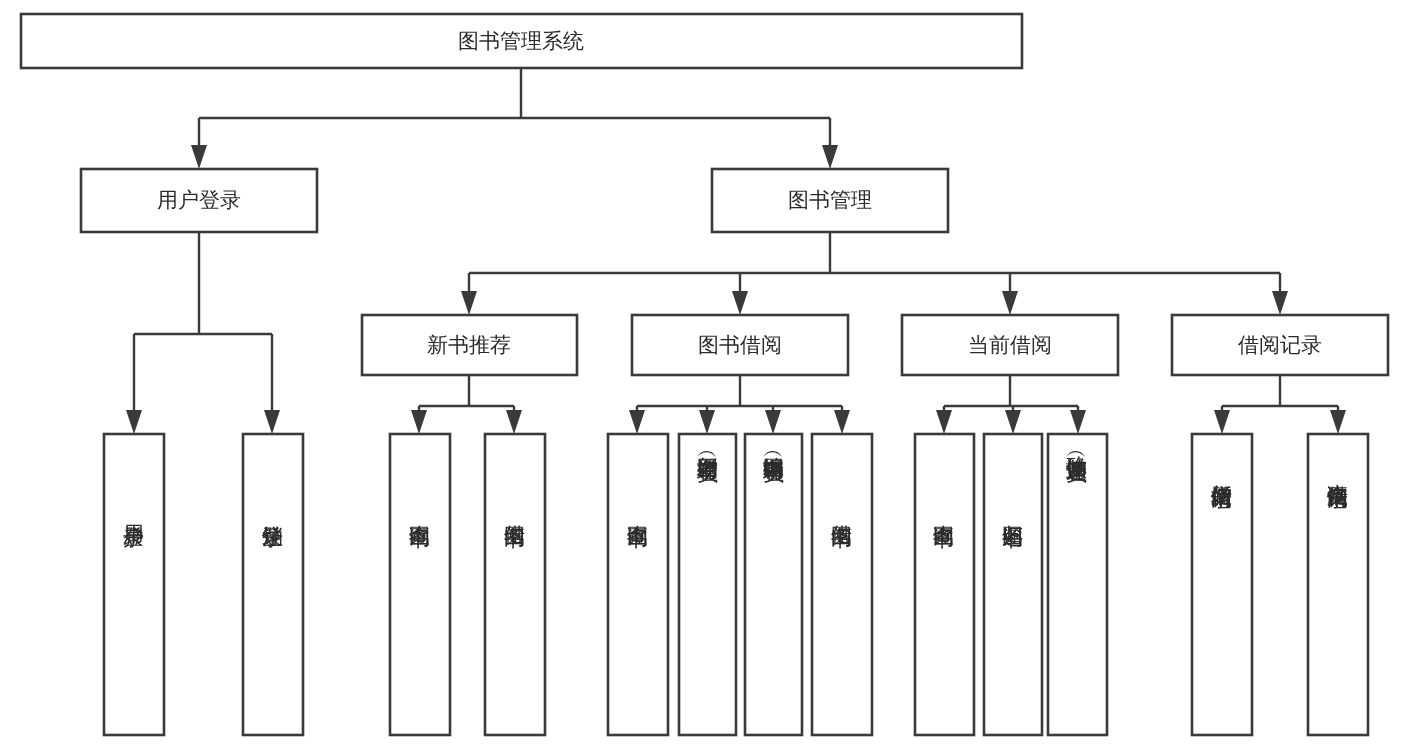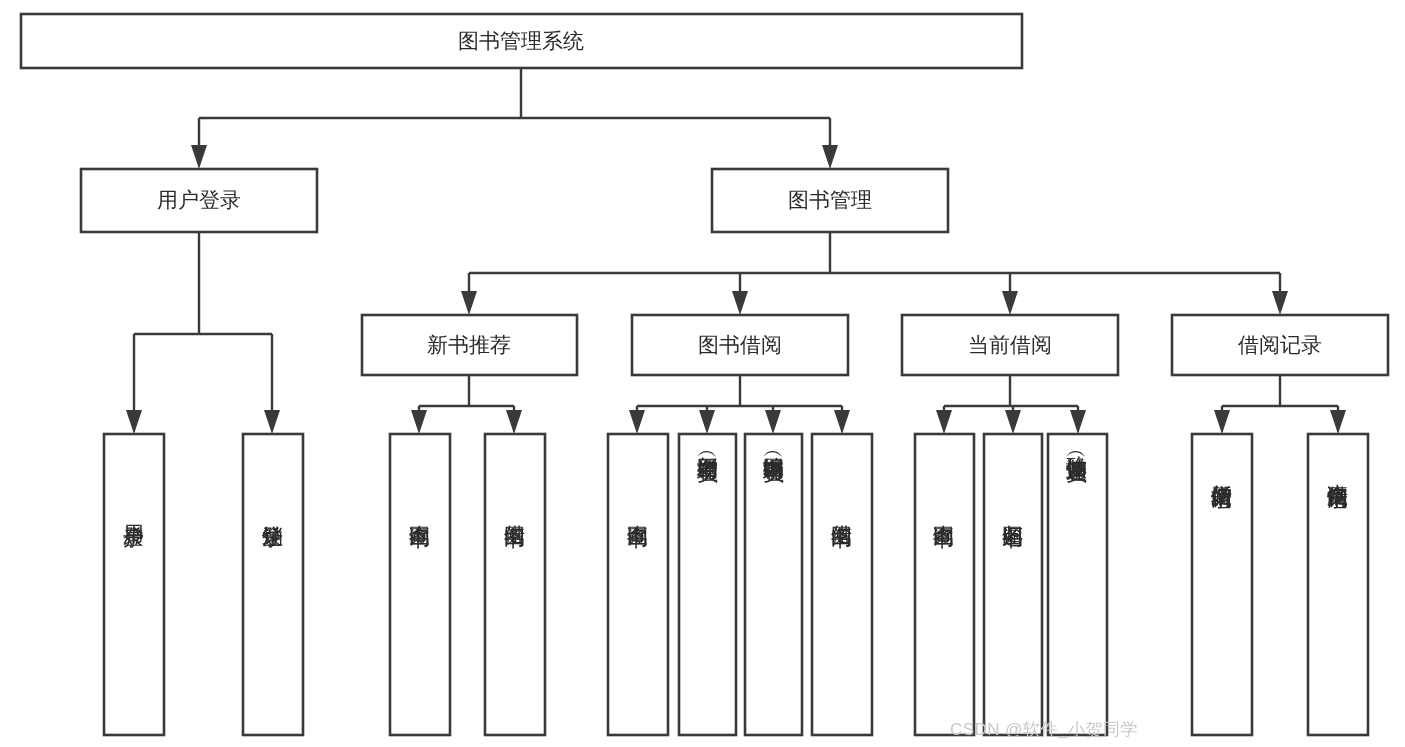--- a/index.html
+++ b/index.html
@@ -182,15 +182,14 @@
       <rect class="node-box" x="1192" y="434" width="60" height="301"></rect>
       <text class="node-label-v" x="1222" y="470">新增借阅记录</text>
     </g>
     <g>
       <rect class="node-box" x="1308" y="434" width="60" height="301"></rect>
       <text class="node-label-v" x="1338" y="470">查询借阅记录</text>
     </g>
 
   </svg>
 
-  <div class="watermark">CSDN @软件_小贺同学</div>
 
 </div>
 
 </body></html>

